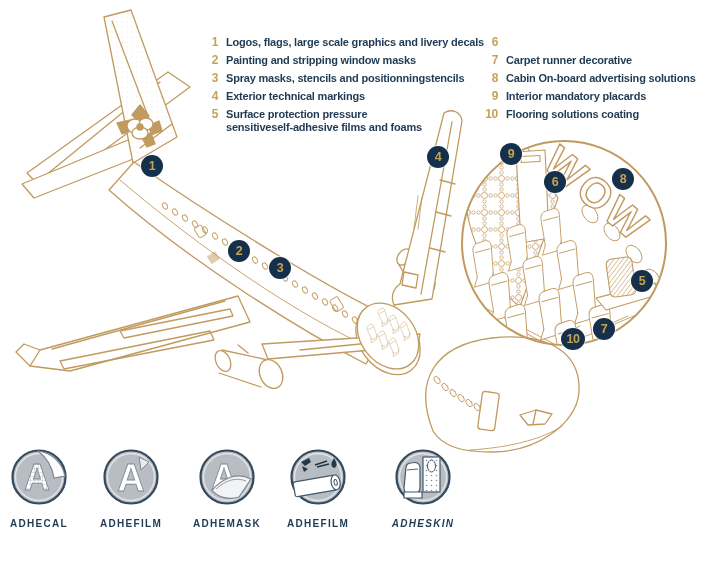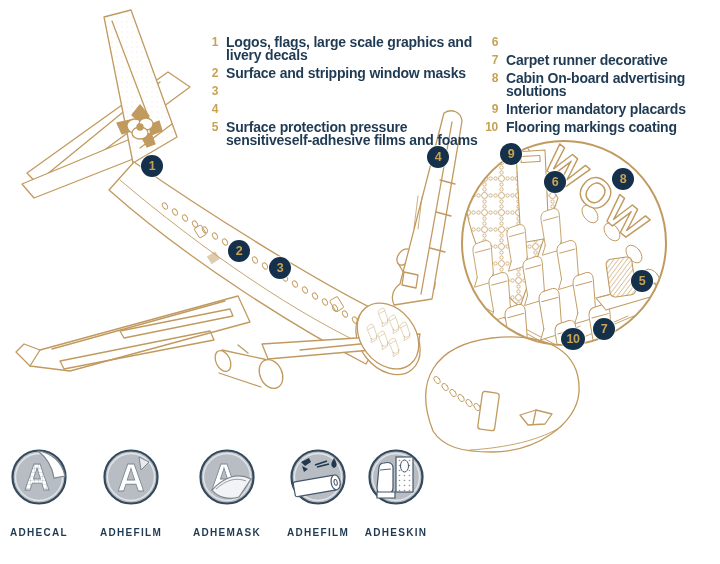--- a/index.html
+++ b/index.html
@@ -7,33 +7,33 @@
          font-family:"Liberation Sans",sans-serif;}
   svg text{font-family:"Liberation Sans",sans-serif;}
 
   
   .legend{position:absolute;display:flex;flex-direction:column;gap:5px;}
   .legend-row{display:flex;align-items:flex-start;}
   .legend-num{color:#C7A254;font-weight:bold;font-size:12px;line-height:13px;
               text-align:right;margin-right:8px;flex:none;letter-spacing:-0.3px;}
   .legend-left .legend-num{width:16px;}
   .legend-right .legend-num{width:24px;}
-  .legend-label{color:#1F3A53;font-weight:bold;font-size:14px;line-height:13px;
+  .legend-label{color:#1F3A53;font-weight:bold;font-size:11px;line-height:13px;
                 letter-spacing:-0.2px;white-space:pre-line;}
 
   
   .marker{position:absolute;width:22px;height:22px;border-radius:50%;background:#14304A;
           color:#C7A254;font-weight:bold;font-size:12.5px;display:flex;align-items:center;
           justify-content:center;letter-spacing:-0.5px;box-shadow:0 0 0 1px rgba(255,255,255,.6);}
   .marker.wide{width:24px;}
 
   
   .product{position:absolute;top:448px;width:90px;display:flex;flex-direction:column;
            align-items:center;}
-  .product-label{margin-top:21px;font-size:10px;font-weight:bold;letter-spacing:1.3px;
+  .product-label{margin-top:12px;font-size:10px;font-weight:bold;letter-spacing:1.3px;
                  color:#1F3A53;}
 </style>
 </head>
 <body>
 
 <div class="stage">
 
   <svg width="720" height="564" viewBox="0 0 720 564" style="position:absolute;left:0;top:0;">
     <defs>
       <pattern id="finPat" width="5" height="5" patternUnits="userSpaceOnUse">
@@ -236,27 +236,29 @@
     </g>
   </svg>
 
   <div class="legend legend-left" style="left:202px;top:36px;width:300px;">
     <div class="legend-row">
       <span class="legend-num">1</span>
       <span class="legend-label">Logos, flags, large scale graphics and livery decals</span>
     </div>
     <div class="legend-row">
       <span class="legend-num">2</span>
-      <span class="legend-label">Surface and stripping window masks</span>
+      <span class="legend-label">Painting and stripping window masks</span>
     </div>
     <div class="legend-row">
       <span class="legend-num">3</span>
+      <span class="legend-label">Spray masks, stencils and positionningstencils</span>
     </div>
     <div class="legend-row">
       <span class="legend-num">4</span>
+      <span class="legend-label">Exterior technical markings</span>
     </div>
     <div class="legend-row">
       <span class="legend-num">5</span>
       <span class="legend-label">Surface protection pressure
 sensitiveself-adhesive films and foams</span>
     </div>
   </div>
 
   <div class="legend legend-right" style="left:474px;top:36px;width:240px;">
     <div class="legend-row">
@@ -269,21 +271,21 @@
     <div class="legend-row">
       <span class="legend-num">8</span>
       <span class="legend-label">Cabin On-board advertising solutions</span>
     </div>
     <div class="legend-row">
       <span class="legend-num">9</span>
       <span class="legend-label">Interior mandatory placards</span>
     </div>
     <div class="legend-row">
       <span class="legend-num">10</span>
-      <span class="legend-label">Flooring markings coating</span>
+      <span class="legend-label">Flooring solutions coating</span>
     </div>
   </div>
 
   <div class="marker" style="left:141px;top:155px;">1</div>
   <div class="marker" style="left:228px;top:240px;">2</div>
   <div class="marker" style="left:269px;top:257px;">3</div>
   <div class="marker" style="left:427px;top:146px;">4</div>
   <div class="marker" style="left:631px;top:270px;">5</div>
   <div class="marker" style="left:544px;top:171px;">6</div>
   <div class="marker" style="left:593px;top:318px;">7</div>
@@ -331,21 +333,21 @@
         <ellipse cx="47" cy="37.5" rx="4.5" ry="7.5" fill="#ffffff" stroke="#44576A" stroke-width="1.2"></ellipse>
         <ellipse cx="47" cy="37.5" rx="1.6" ry="3" fill="none" stroke="#44576A" stroke-width="1"></ellipse>
       </g>
       <path d="M12,14 L20,10 L22,14 L16,18 Z M13,18 L19,21 L15,24 Z" fill="#22384D"></path>
       <path d="M26,17 L38,13 M28,19 L40,16" stroke="#22384D" stroke-width="1.6"></path>
       <path d="M45,10 C48,15 49,18 45,20 C41,18 42,15 45,10 Z" fill="#22384D"></path>
     </svg>
     <div class="product-label">ADHEFILM</div>
   </div>
 
-  <div class="product" style="left:351px;">
+  <div class="product" style="left:378px;font-style:italic;">
     <svg width="58" height="58" viewBox="0 0 58 58">
       <circle cx="29" cy="29" r="26.5" fill="#B8BDC3" stroke="#34495C" stroke-width="2.2"></circle>
       <circle cx="29" cy="29" r="23.5" fill="none" stroke="#ffffff" stroke-width="1.4" opacity="0.6"></circle>
       <rect x="29" y="9" width="17" height="35" fill="url(#dotPat)" stroke="#44576A" stroke-width="1.2"></rect>
       <ellipse cx="37.5" cy="18" rx="4" ry="6" fill="#ffffff" stroke="#44576A" stroke-width="1"></ellipse>
       <path d="M17,15 Q25,13 26,19 L26,40 Q26,46 18,46 L15,46 Q10,46 10,40 L12,19 Q13,15 17,15 Z" fill="#ffffff" stroke="#44576A" stroke-width="1.2"></path>
       <path d="M10,44 L28,44 L28,50 L10,50 Z" fill="#ffffff" stroke="#44576A" stroke-width="1.2"></path>
       <path d="M13,22 L24,21" fill="none" stroke="#44576A" stroke-width="0.9"></path>
     </svg>
     <div class="product-label">ADHESKIN</div>

